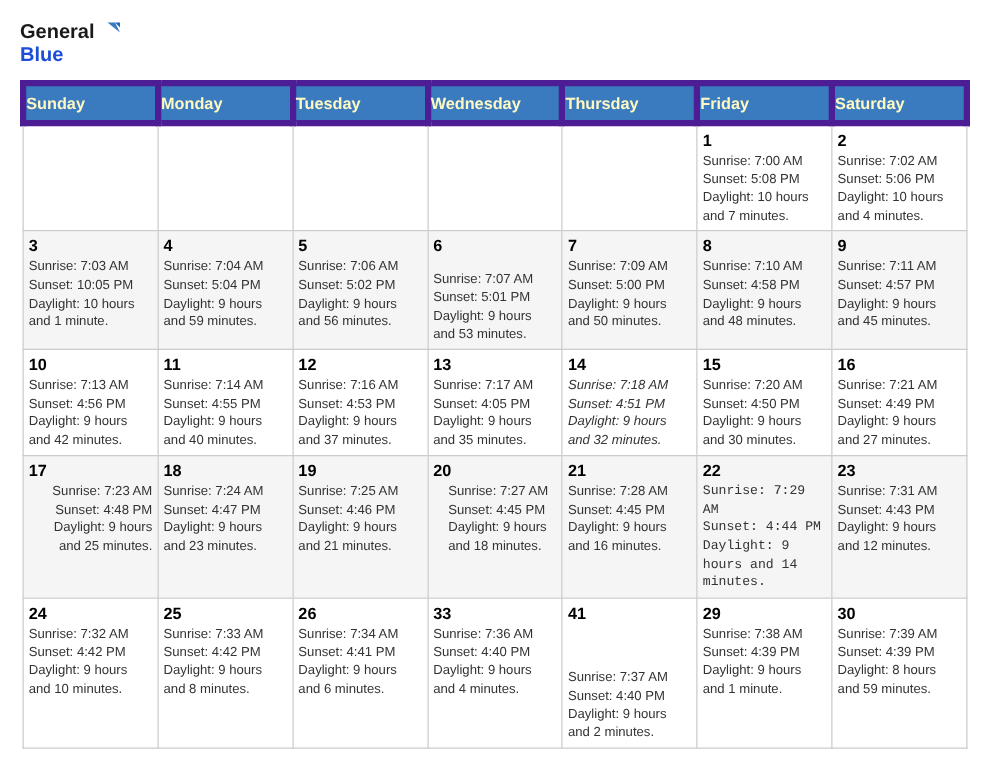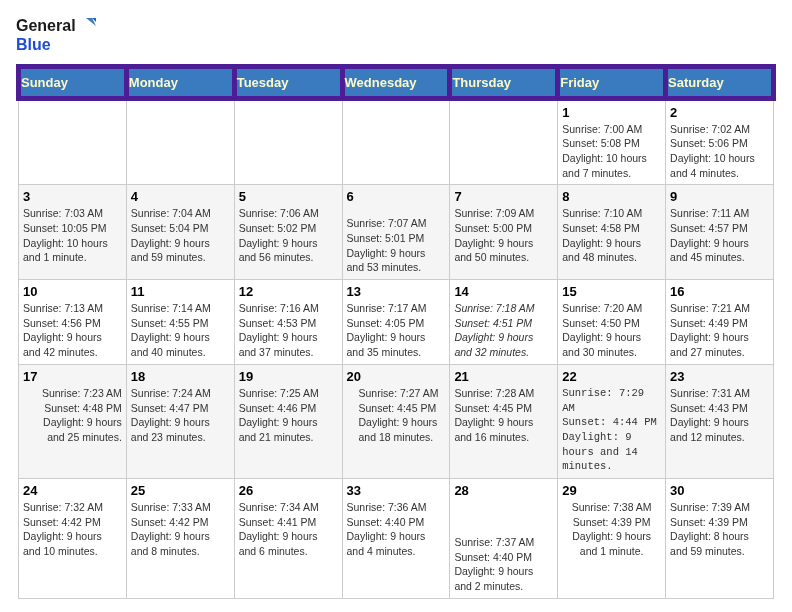--- a/index.html
+++ b/index.html
@@ -277,28 +277,28 @@
 Sunset: 4:41 PM
 Daylight: 9 hours and 6 minutes.</div>
         </td>
         <td>
           <span class="day-num">33</span>
           <div class="day-info" style="white-space: pre-line;">Sunrise: 7:36 AM
 Sunset: 4:40 PM
 Daylight: 9 hours and 4 minutes.</div>
         </td>
         <td>
-          <span class="day-num">28</span>
+          <span class="day-num">41</span>
           <div class="day-info" style="white-space: pre-line; margin-top: 37px;">Sunrise: 7:37 AM
 Sunset: 4:40 PM
 Daylight: 9 hours and 2 minutes.</div>
         </td>
         <td>
           <span class="day-num">29</span>
-          <div class="day-info" style="white-space: pre-line; text-align: center;">Sunrise: 7:38 AM
+          <div class="day-info" style="white-space: pre-line;">Sunrise: 7:38 AM
 Sunset: 4:39 PM
 Daylight: 9 hours and 1 minute.</div>
         </td>
         <td>
           <span class="day-num">30</span>
           <div class="day-info" style="white-space: pre-line;">Sunrise: 7:39 AM
 Sunset: 4:39 PM
 Daylight: 8 hours and 59 minutes.</div>
         </td>
       </tr>

